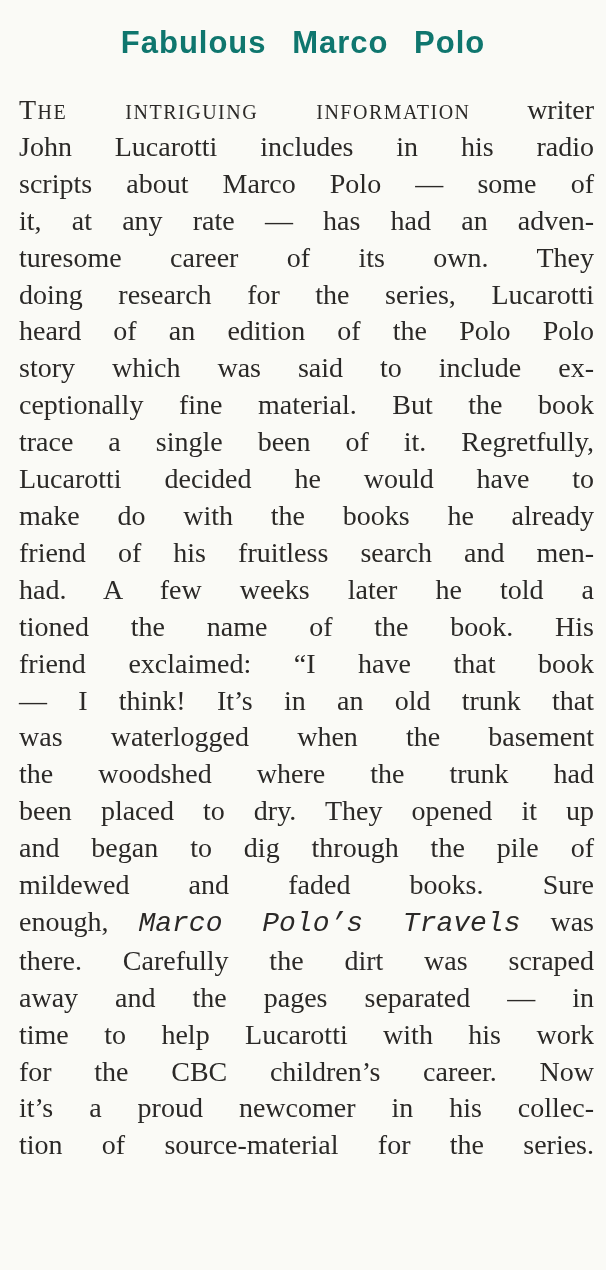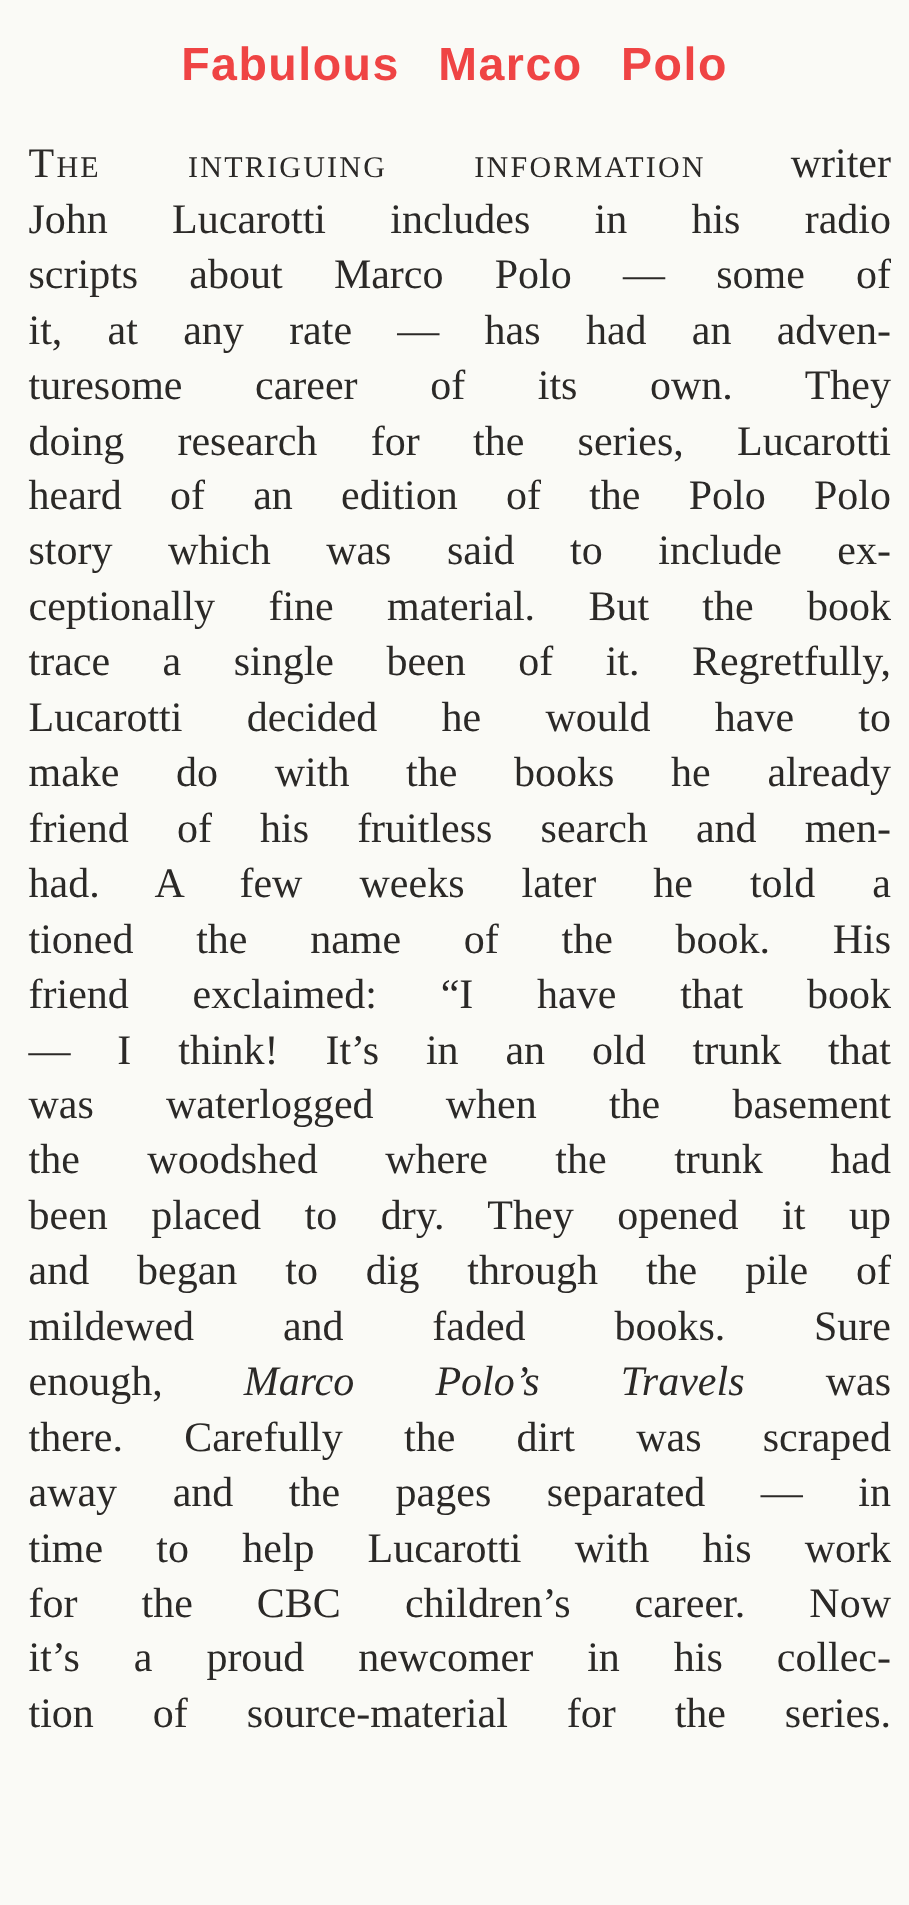--- a/index.html
+++ b/index.html
@@ -21,40 +21,41 @@
   }
   .title {
     margin: 0;
     padding-top: 25px;
     font-family: "Liberation Sans", "DejaVu Sans", sans-serif;
     font-weight: 700;
     font-size: 31px;
     letter-spacing: 1px;
     word-spacing: 16px;
     text-align: center;
-    color: #ef4444;
+    color: #0f766e;
   }
   .article-body {
     margin-top: 31px;
     padding: 0 12px 0 19px;
     font-family: "Liberation Serif", "DejaVu Serif", serif;
     font-size: 28px;
     line-height: 36.9px;
   }
   .line {
     text-align: justify;
     text-align-last: justify;
     -moz-text-align-last: justify;
   }
   .smallcaps {
     font-variant: small-caps;
     letter-spacing: 1.5px;
   }
   .italic {
     font-style: italic;
+    font-family: Liberation Mono, monospace;
   }
 </style>
 </head>
 <body>
 
 <div class="page">
   <h1 class="title">Fabulous Marco Polo</h1>
   <div class="article-body">
       <div class="line"><span class="smallcaps">The intriguing information</span><span> writer</span></div>
       <div class="line"><span>John Lucarotti includes in his radio</span></div>

